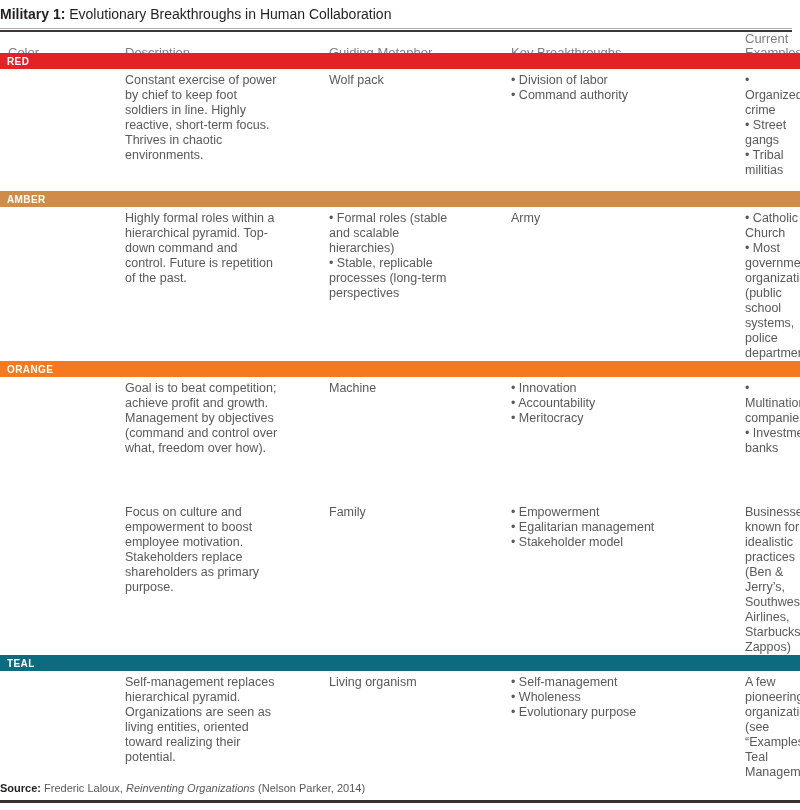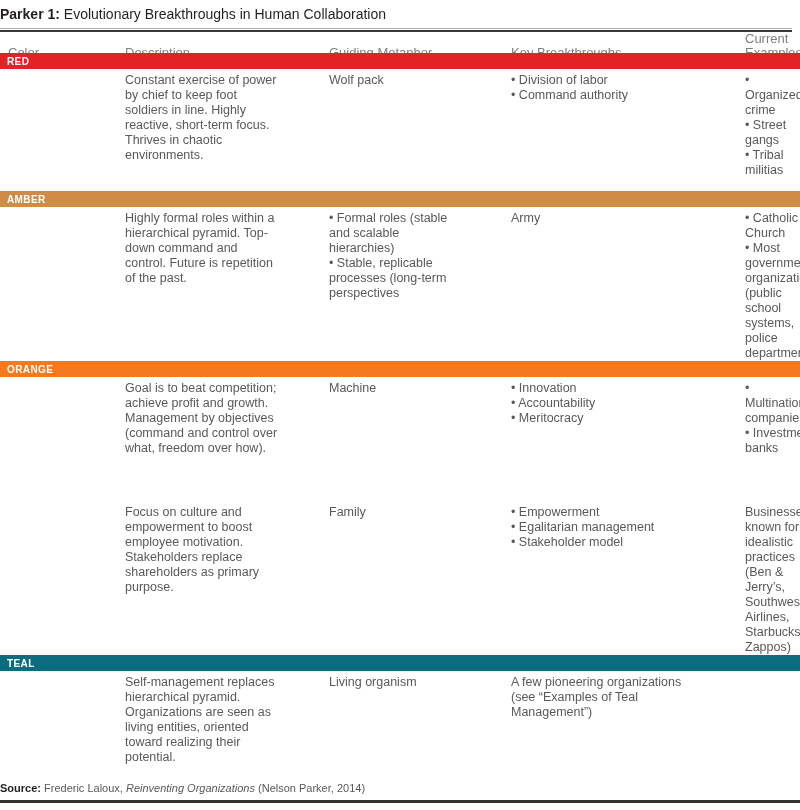--- a/index.html
+++ b/index.html
@@ -49,21 +49,21 @@
   .source-line .src-italic{font-style:italic;}
   .bottom-rule{height:3px;background:#343331;}
 </style>
 </head>
 <body>
 
 <div class="page">
 
   <div class="title-block">
     <div class="title">
-      <span class="prefix">Parker 1:</span><span class="rest"> Evolutionary Breakthroughs in Human Collaboration</span>
+      <span class="prefix">Military 1:</span><span class="rest"> Evolutionary Breakthroughs in Human Collaboration</span>
     </div>
     <div class="rule-top"></div>
     <div class="rule-main"></div>
   </div>
 
   <div class="grid header-row">
     <div class="header-cell">Color</div>
     <div class="header-cell">Description</div>
     <div class="header-cell">Guiding Metaphor</div>
     <div class="header-cell">Key Breakthroughs</div>
@@ -146,20 +146,25 @@
   </section>
 
   <section class="color-section sec-teal">
     <div class="color-bar" style="background: rgb(11, 108, 128);">
       <span class="bar-label">TEAL</span>
     </div>
     <div class="grid row-content">
       <div class="cell"></div>
       <div class="cell">Self-management replaces hierarchical pyramid. Organizations are seen as living entities, oriented toward realizing their potential.</div>
       <div class="cell">Living organism</div>
+      <div class="cell cell-breaks">
+          <div class="cell-line">• Self-management</div>
+          <div class="cell-line">• Wholeness</div>
+          <div class="cell-line">• Evolutionary purpose</div>
+        </div>
       <div class="cell cell-ex">
           <div class="cell-line">A few pioneering organizations (see “Examples of Teal Management”)</div>
         </div>
     </div>
   </section>
 
   <div class="footer">
     <div class="source-line">
       <span class="src-label">Source:</span><span> Frederic Laloux, </span><span class="src-italic">Reinventing Organizations</span><span> (Nelson Parker, 2014)</span>
     </div>

